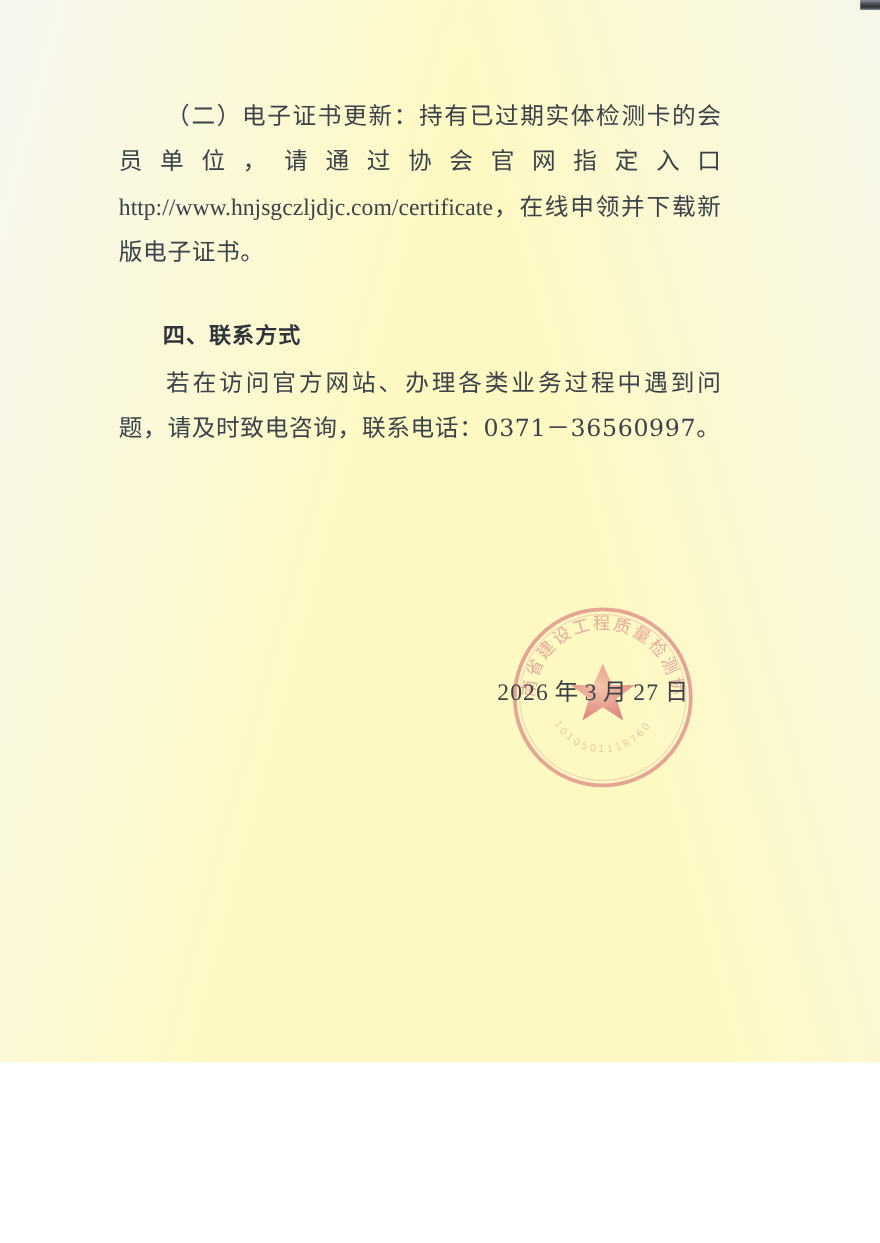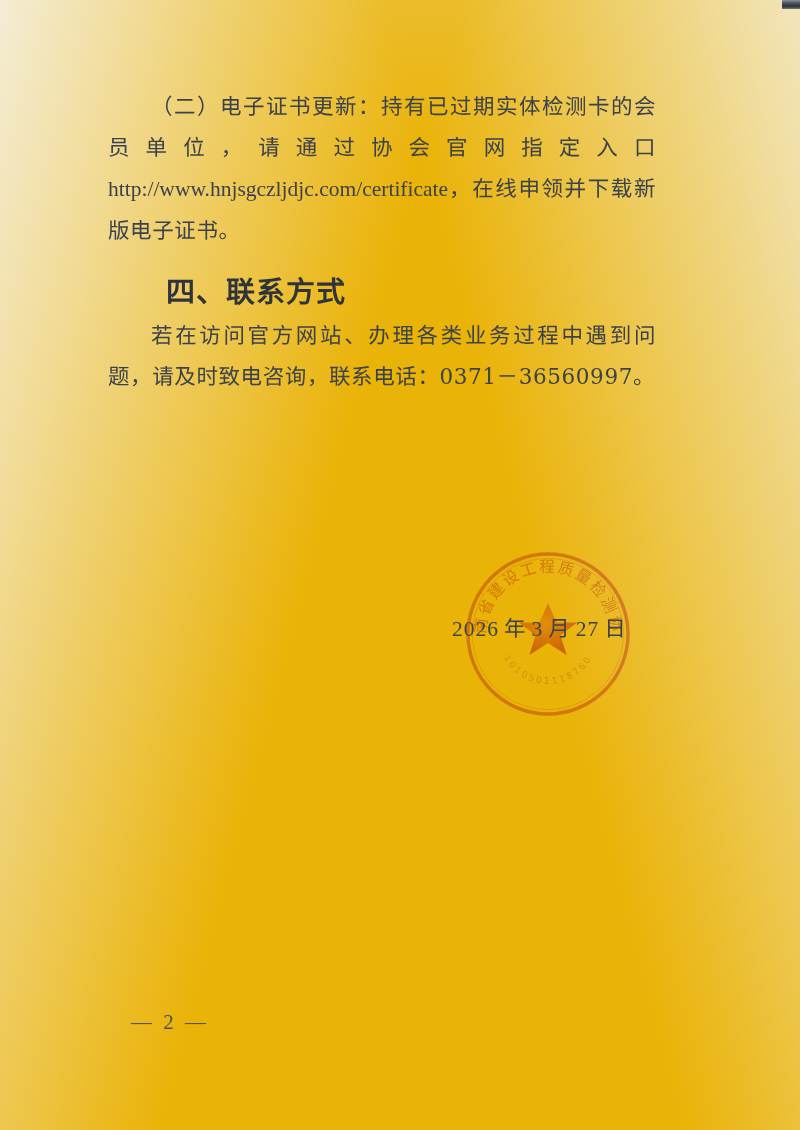--- a/index.html
+++ b/index.html
@@ -5,23 +5,23 @@
 <style>
   html, body {
     margin: 0;
     padding: 0;
     background: #ffffff;
   }
 
   .page {
     position: relative;
     width: 800px;
-    height: 1130px;
+    height: 966px;
     margin: 0 auto;
-    background: #eab308;
+    background: #fef9c3;
     overflow: hidden;
     font-family: "DejaVu Serif", "Liberation Serif", serif;
     color: #3c424a;
   }
 
   
   .paper-tint {
     position: absolute;
     inset: 0;
     background:
@@ -57,25 +57,25 @@
     letter-spacing: 0.6px;
     color: #3c424a;
   }
 
   .url {
     font-family: "Liberation Serif", "DejaVu Serif", serif;
     letter-spacing: 0;
   }
 
   .heading {
-    font-size: 29px;
+    font-size: 20px;
     line-height: 41px;
     font-weight: bold;
     text-indent: 2em;
-    margin: 6px 0 2px 0;
+    margin: 20px 0 2px 0;
     color: #2f343b;
     font-family: "DejaVu Sans", "Liberation Sans", sans-serif;
     letter-spacing: 1px;
   }
 
   .block-gap { height: 14px; }
 
   .date-line {
     position: absolute;
     left: 452px;

